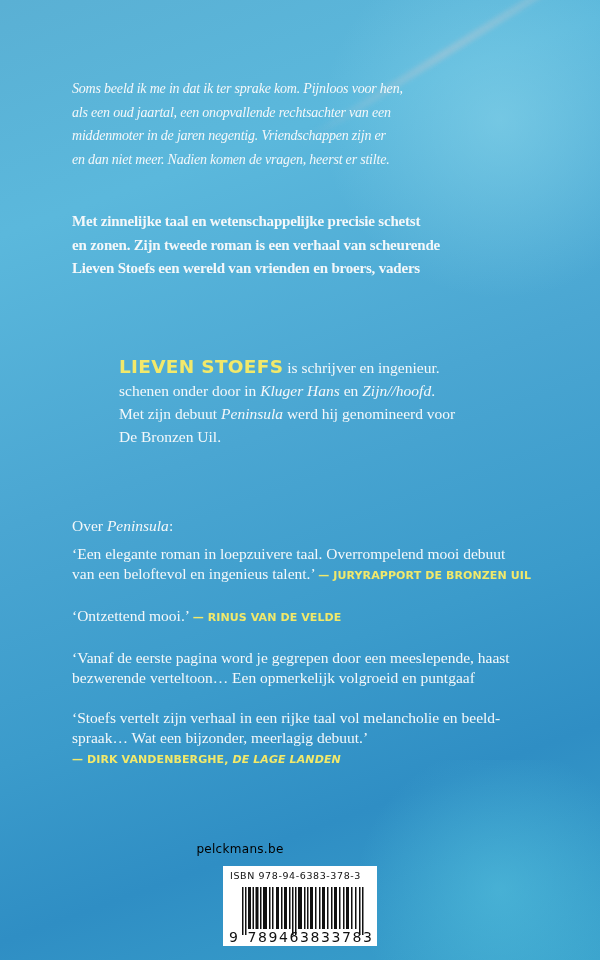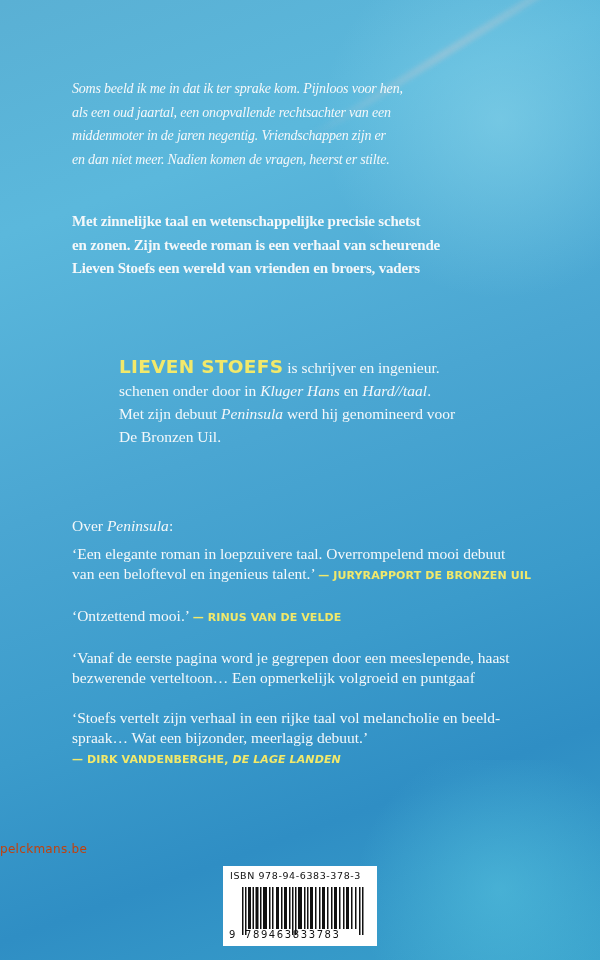--- a/index.html
+++ b/index.html
@@ -52,36 +52,36 @@
     .reviews .over { margin-bottom: 8px; }
     .review { margin-bottom: 20px; }
     .review .line { display: block; white-space: nowrap; }
     .attr {
       font-family: "DejaVu Sans", sans-serif; font-weight: bold; color: #f2e96a;
       font-size: 11px; letter-spacing: 0.1px; text-transform: uppercase;
     }
     .stars { font-size: 10px; color: #f4f8fa; letter-spacing: -0.5px; }
     i { font-style: italic; }
     .site {
-      position: absolute; top: 842px; left: 0; width: 480px; text-align: left;
-      font-family: "DejaVu Sans", sans-serif; font-size: 12px; color: #c2410c;
+      position: absolute; top: 842px; left: 0; width: 480px; text-align: center;
+      font-family: "DejaVu Sans", sans-serif; font-size: 12px; color: #000000;
       letter-spacing: 0.3px;
     }
     .barcode-box {
       position: absolute; left: 223px; top: 866px; width: 154px; height: 80px;
       background: #ffffff;
     }
     .isbn {
       position: absolute; left: 7px; top: 4px; font-family: "DejaVu Sans", sans-serif;
       font-size: 9.5px; color: #111; letter-spacing: 0.6px; white-space: nowrap;
     }
     .bars { position: absolute; left: 19px; top: 21px; width: 124px; height: 48px; }
     .digits {
       position: absolute; left: 6px; top: 63px; font-family: "DejaVu Sans", sans-serif;
-      font-size: 10px; color: #111; letter-spacing: 1.6px; white-space: nowrap;
+      font-size: 14px; color: #111; letter-spacing: 1.6px; white-space: nowrap;
       background: transparent;
     }
     .digits .first { margin-right: 8px; }
   </style>
 </head>
 <body>
 
 <div class="glow"></div>
 <div class="glow-bottom"></div>
 <div class="contrail"></div>
@@ -94,21 +94,21 @@
 </div>
 
 <div class="block summary">
   <span>Met zinnelijke taal en wetenschappelijke precisie schetst</span>
   <span>en zonen. Zijn tweede roman is een verhaal van scheurende</span>
   <span>Lieven Stoefs een wereld van vrienden en broers, vaders</span>
 </div>
 
 <div class="bio">
   <span class="line"><span class="author-name">LIEVEN STOEFS</span><span> is schrijver en ingenieur.</span></span>
-  <span class="line"><span>schenen onder door in </span><i>Kluger Hans</i><span> en </span><i>Hard//taal</i><span>.</span></span>
+  <span class="line"><span>schenen onder door in </span><i>Kluger Hans</i><span> en </span><i>Zijn//hoofd</i><span>.</span></span>
   <span class="line"><span>Met zijn debuut </span><i>Peninsula</i><span> werd hij genomineerd voor</span></span>
   <span class="line">De Bronzen Uil.</span>
 </div>
 
 <div class="reviews">
   <div class="over"><span>Over </span><i>Peninsula</i><span>:</span></div>
 
   <div class="review">
     <span class="line">‘Een elegante roman in loepzuivere taal. Overrompelend mooi debuut</span>
     <span class="line"><span>van een beloftevol en ingenieus talent.’ </span><span class="attr">— JURYRAPPORT DE BRONZEN UIL</span></span>

